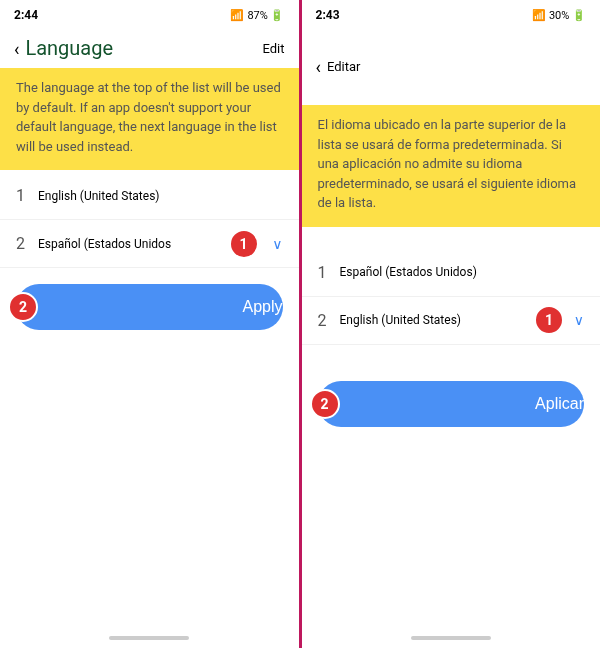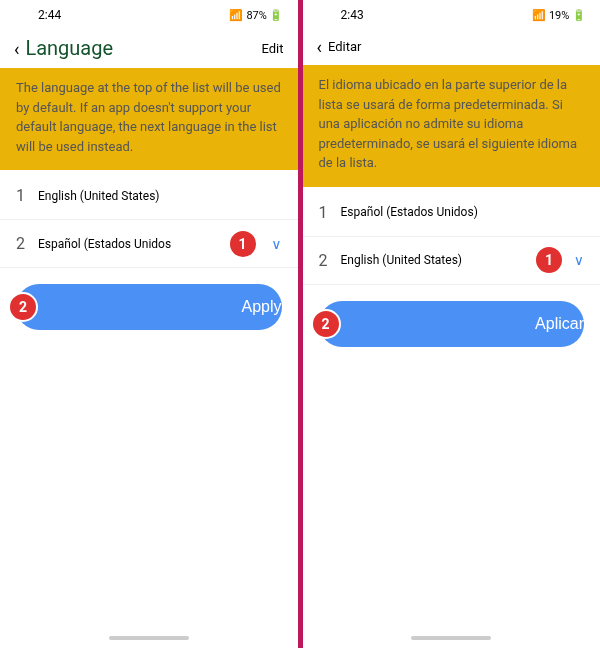--- a/index.html
+++ b/index.html
@@ -14,38 +14,38 @@
 
     .phone-panel {
       flex: 1;
       background: #ffffff;
       display: flex;
       flex-direction: column;
       position: relative;
     }
 
     .phone-panel + .phone-panel {
-      border-left: 5px solid #be185d;
+      border-left: 3px solid #be185d;
+      gap: 20px;
     }
 
     
     .status-bar {
       display: flex;
       justify-content: space-between;
       align-items: center;
       padding: 6px 14px 4px;
       height: 28px;
       background: #fff;
     }
 
     .status-time {
       font-size: 12px;
-      font-weight: 400;
-      color: #000;
-      margin-left: 24px;
+      font-weight: 700;
+      color: #000;
     }
 
     .status-icons {
       display: flex;
       align-items: center;
       gap: 3px;
       font-size: 11px;
       color: #000;
     }
 
@@ -77,21 +77,21 @@
       font-weight: 400;
       cursor: pointer;
     }
 
     
     .description {
       padding: 10px 16px 14px;
       font-size: 13px;
       color: #555;
       line-height: 1.5;
-      background: #eab308;
+      background: #fde047;
     }
 
     
     .lang-list {
       background: #fff;
       margin-top: 2px;
     }
 
     .lang-item {
       display: flex;
@@ -239,21 +239,21 @@
   </div>
 
 </div>
 
 <div class="phone-panel">
 
   <div class="status-bar">
     <span class="status-time">2:43</span>
     <div class="status-icons">
       <span>📶</span>
-      <span>19%</span>
+      <span>30%</span>
       <span>🔋</span>
     </div>
   </div>
 
   <div class="nav-bar">
     <span class="nav-back">‹</span>
     <span class="nav-edit">Editar</span>
   </div>
 
   <div class="description">El idioma ubicado en la parte superior de la lista se usará de forma predeterminada. Si una aplicación no admite su idioma predeterminado, se usará el siguiente idioma de la lista.</div>

